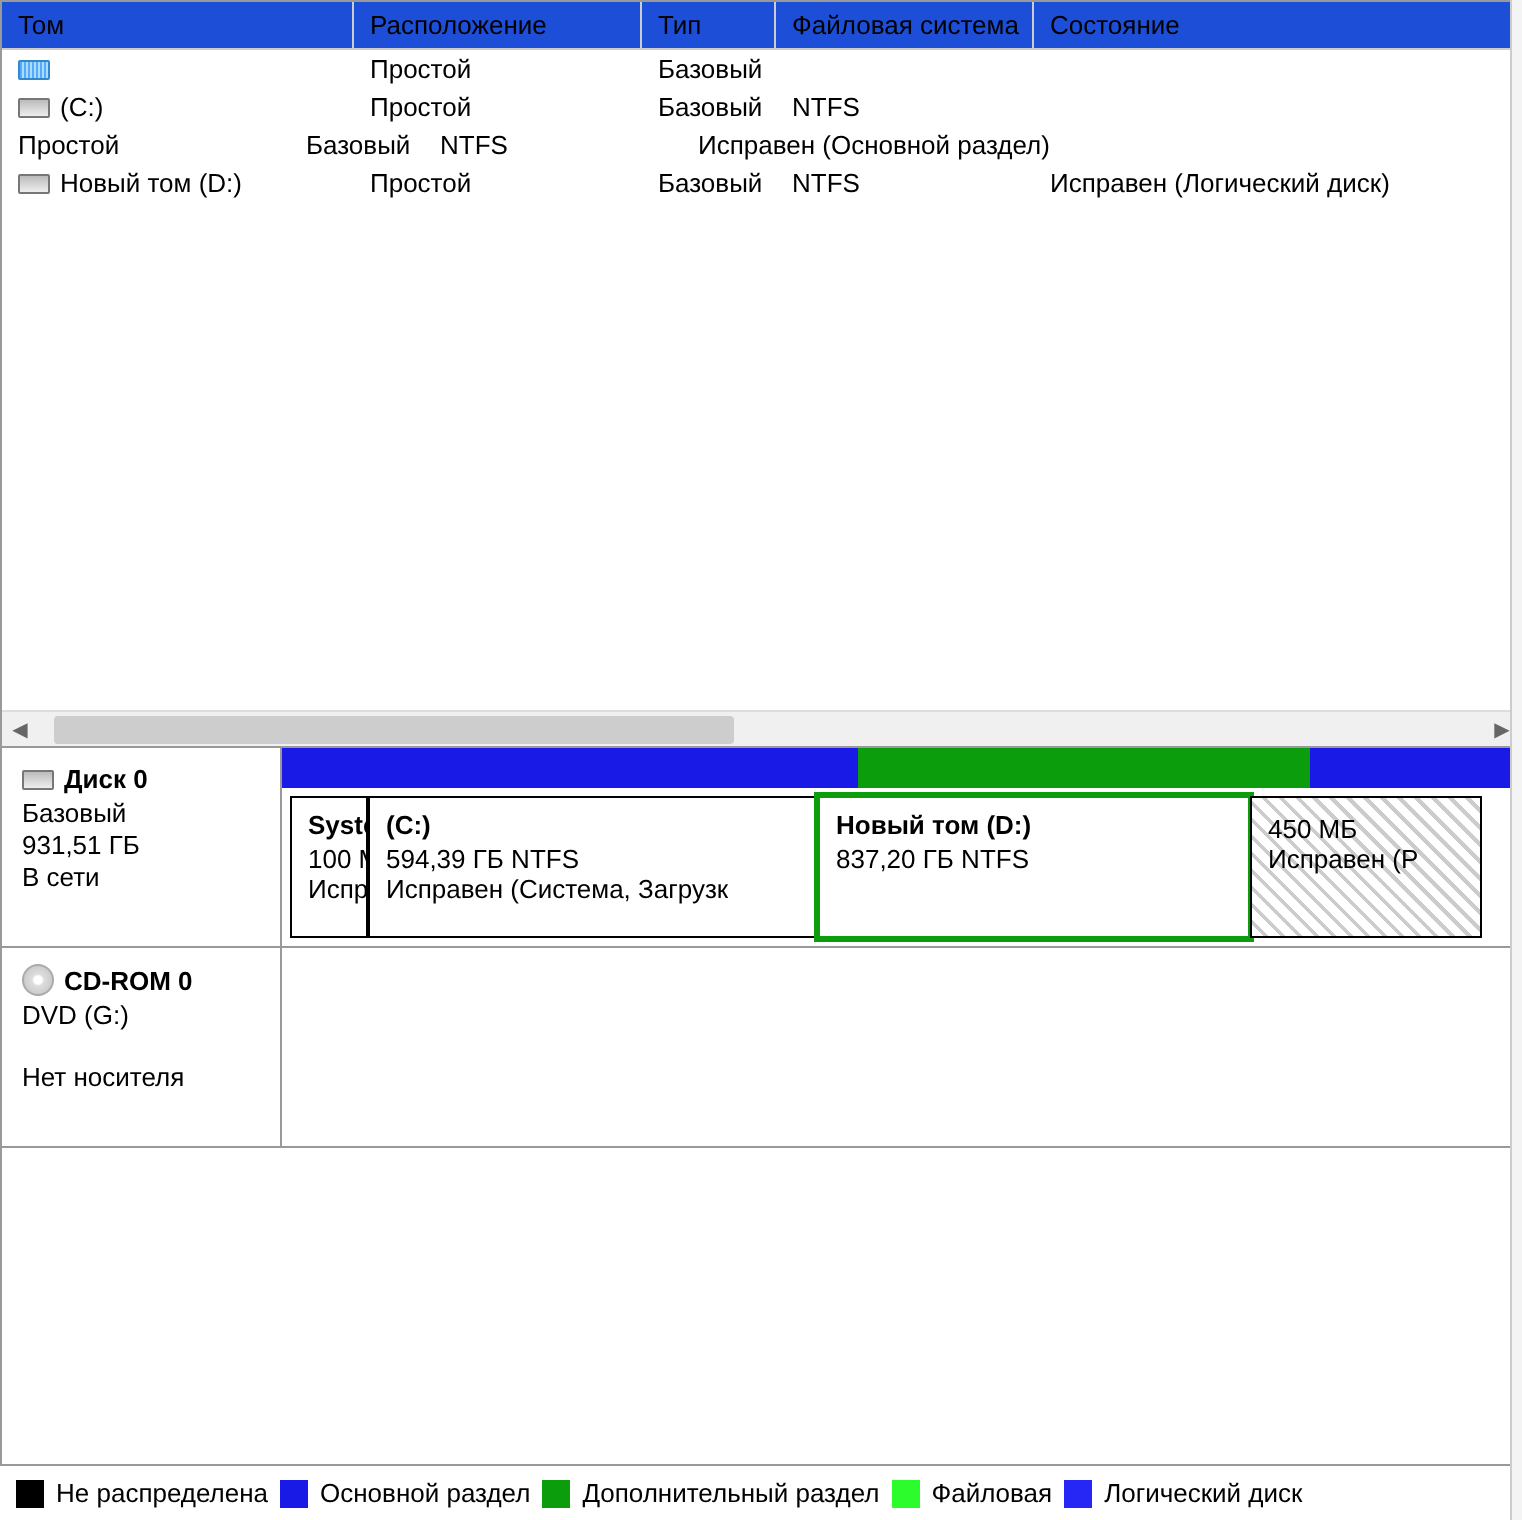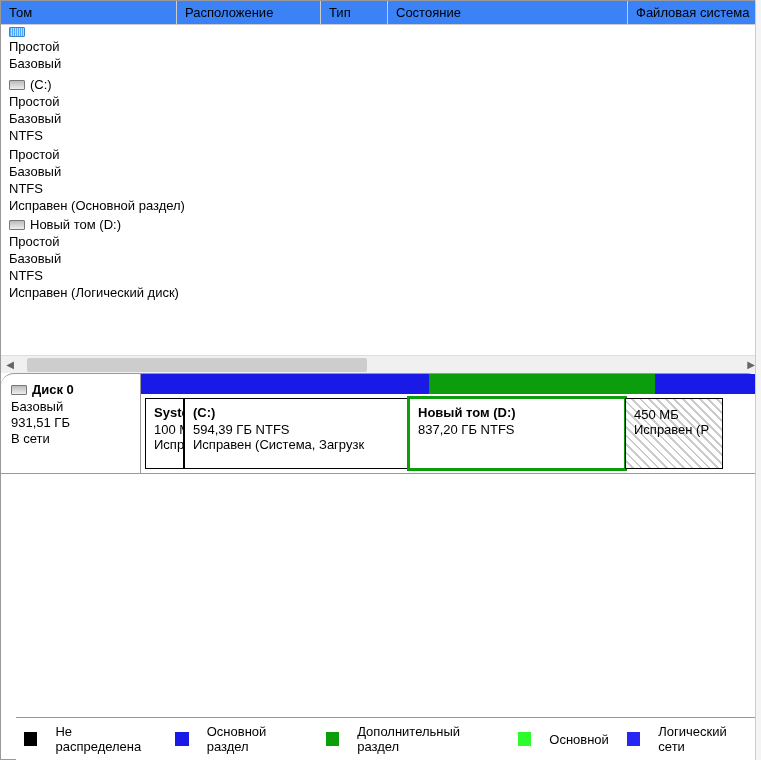--- a/index.html
+++ b/index.html
@@ -17,34 +17,33 @@
   height: 760px;
   border: 1px solid #999;
 }
 .volume-list {
   height: 372px;
   overflow: hidden;
   position: relative;
 }
 .vol-header {
   display: flex;
-  background: #3b82f6;
+  background: #1d4ed8;
   border-bottom: 1px solid #ccc;
 }
 .vol-header-cell {
   padding: 4px 8px;
   border-right: 1px solid #ccc;
   font-size: 13px;
   white-space: nowrap;
   overflow: hidden;
 }
 .vol-row {
   display: flex;
   padding: 1px 0;
-  flex-direction: column;
 }
 .vol-cell {
   padding: 1px 8px;
   font-size: 13px;
   white-space: nowrap;
   overflow: hidden;
 }
 .col-w0 { width: 176px; }
 .col-w1 { width: 144px; }
 .col-w2 { width: 67px; }
@@ -63,21 +62,20 @@
   display: flex; align-items: center;
 }
 .scroll-arrow {
   width: 18px; height: 18px; display: flex; align-items:center; justify-content:center;
   color: #666; font-size: 10px;
 }
 .scroll-track { flex:1; position:relative; height:18px; }
 .scroll-thumb { position:absolute; left:8px; width:340px; height:14px; top:2px; background:#cdcdcd; border-radius:2px;}
 .disk-panel {
   border-top: 1px solid #999;
-  border-radius: 13px;
 }
 .disk-row {
   display: flex;
   border-bottom: 1px solid #999;
   min-height: 100px;
 }
 .disk-info {
   width: 140px;
   padding: 8px 10px;
   border-right: 1px solid #999;
@@ -118,26 +116,26 @@
 .partition .p-title { font-weight:bold; margin-bottom:2px;}
 .partition.selected {
   border: 3px solid #0b9d0b;
   margin:-2px;
 }
 .partition.hatched {
   background: repeating-linear-gradient(45deg,#fff,#fff 4px,#ccc 4px,#ccc 6px);
 }
 .legend {
   position:absolute;
-  bottom:0; left:16px; right:0;
+  bottom:0; left:0; right:0;
   border-top:1px solid #999;
   padding: 6px 8px;
   display:flex;
   align-items:center;
-  gap:18px;
+  gap:6px;
   font-size:13px;
   background:#fff;
 }
 .swatch { width:14px; height:14px; display:inline-block; }
 .sw-black{background:#000;}
 .sw-navy{background:#1a1ae6;}
 .sw-green{background:#0b9d0b;}
 .sw-lime{background:#2cfc2c;}
 .sw-blue{background:#2727f5;}
 .right-scroll{
@@ -147,22 +145,22 @@
 </style>
 </head>
 <body>
 <div class="outer">
 
 <div class="volume-list">
   <div class="vol-header">
     <div class="vol-header-cell col-w0">Том</div>
     <div class="vol-header-cell col-w1">Расположение</div>
     <div class="vol-header-cell col-w2">Тип</div>
+    <div class="vol-header-cell col-w3">Файловая система</div>
     <div class="vol-header-cell col-w4">Состояние</div>
-    <div class="vol-header-cell col-w3">Файловая система</div>
   </div>
 
   <div class="vol-row">
     <div class="vol-cell col-w0 name-cell">
           <span class="disk-icon blue"></span>
           <span></span>
         </div>
     <div class="vol-cell col-w1">Простой</div>
     <div class="vol-cell col-w2">Базовый</div>
     <div class="vol-cell col-w3"></div>
@@ -228,39 +226,51 @@
         </div>
         <div class="partition" style="width:225px">
           <div class="p-title">(C:)</div>
           <div>594,39 ГБ NTFS</div>
           <div>Исправен (Система, Загрузк</div>
         </div>
         <div class="partition selected" style="width:220px">
           <div class="p-title">Новый том  (D:)</div>
           <div>837,20 ГБ NTFS</div>
         </div>
-        <div class="partition hatched" style="width:98px">
+        <div class="partition hatched" style="width:116px">
           <div class="p-title"></div>
           <div>450 МБ</div>
           <div>Исправен (Р</div>
         </div>
       </div>
     </div>
   </div>
 
+  <div class="disk-row">
+    <div class="disk-info">
+      <div class="title">
+            <span class="cd-icon"></span>
+            <span>CD-ROM 0</span>
+          </div>
+      <div class="line">DVD (G:)</div>
+      <div class="line" style="height:14px"></div>
+      <div class="line">Нет носителя</div>
+    </div>
+    <div class="partitions"></div>
+  </div>
 
 </div>
 
 <div class="legend">
   <span class="swatch sw-black"></span>
   <span>Не распределена</span>
   <span class="swatch sw-navy"></span>
   <span>Основной раздел</span>
   <span class="swatch sw-green"></span>
   <span>Дополнительный раздел</span>
   <span class="swatch sw-lime"></span>
-  <span>Основной</span>
+  <span>Файловая</span>
   <span class="swatch sw-blue"></span>
-  <span>Логический сети</span>
+  <span>Логический диск</span>
 </div>
 
 <div class="right-scroll"></div>
 </div>
 
 </body></html>

